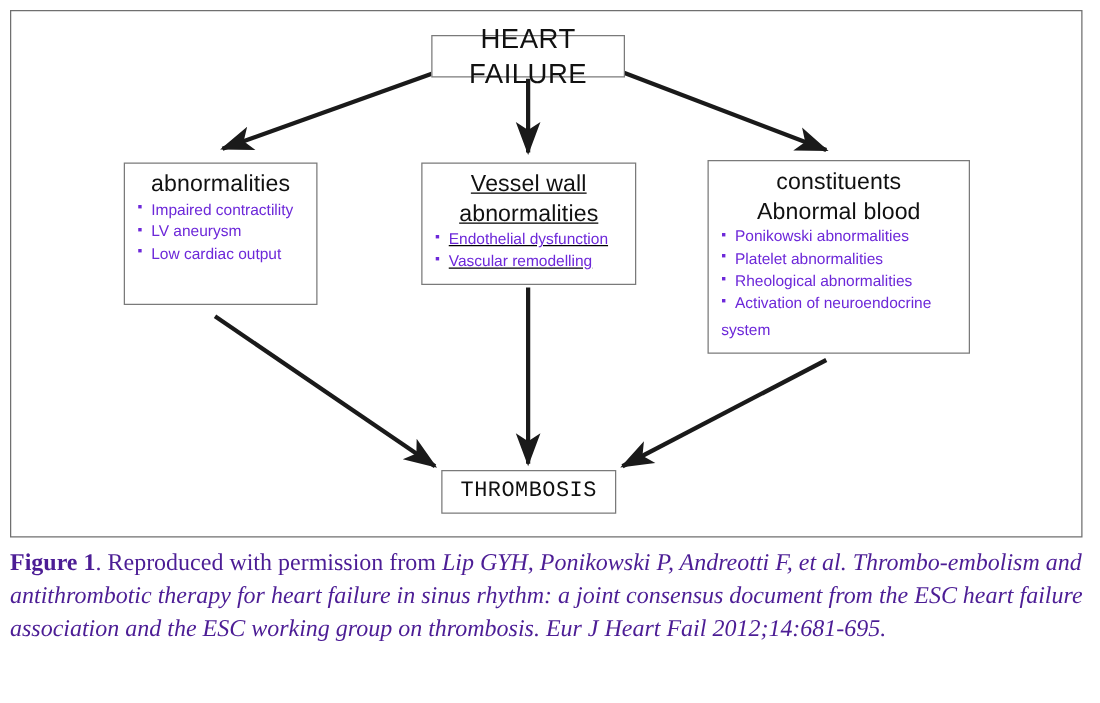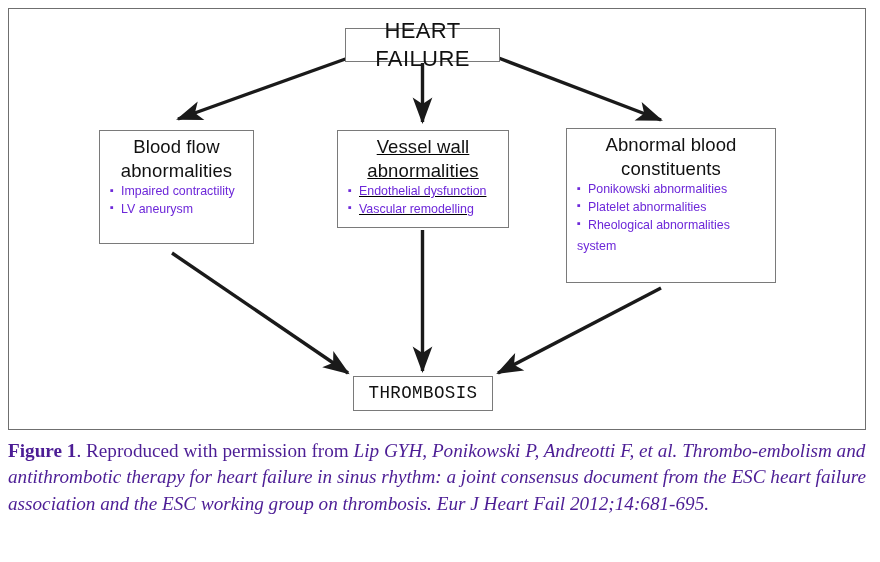--- a/index.html
+++ b/index.html
@@ -143,49 +143,50 @@
 
     <line x1="661" y1="288" x2="498" y2="373" stroke="#1a1a1a" stroke-width="3.4" marker-end="url(#ah)"></line>
   </svg>
 
   <div class="node" id="node-heart-failure">
     <div class="node-title">HEART FAILURE</div>
   </div>
 
   <div class="node" id="node-blood-flow">
     <div class="node-title">
-      <div>Blood flow</div>
       <div>abnormalities</div>
     </div>
     <ul class="bullets">
       <li>Impaired contractility</li>
       <li>LV aneurysm</li>
+      <li>Low cardiac output</li>
     </ul>
   </div>
 
   <div class="node" id="node-vessel-wall">
     <div class="node-title">
       <div>Vessel wall</div>
       <div>abnormalities</div>
     </div>
     <ul class="bullets">
       <li>Endothelial dysfunction</li>
       <li>Vascular remodelling</li>
     </ul>
   </div>
 
   <div class="node" id="node-abnormal-blood">
     <div class="node-title">
+      <div>constituents</div>
       <div>Abnormal blood</div>
-      <div>constituents</div>
     </div>
     <ul class="bullets">
       <li>Ponikowski abnormalities</li>
       <li>Platelet abnormalities</li>
       <li>Rheological abnormalities</li>
+      <li>Activation of neuroendocrine</li>
     </ul>
     <ul class="bullets nobul">
       <li style="padding-left:0">system</li>
     </ul>
   </div>
 
   <div class="node" id="node-thrombosis">
     <div class="node-title">THROMBOSIS</div>
   </div>
 

